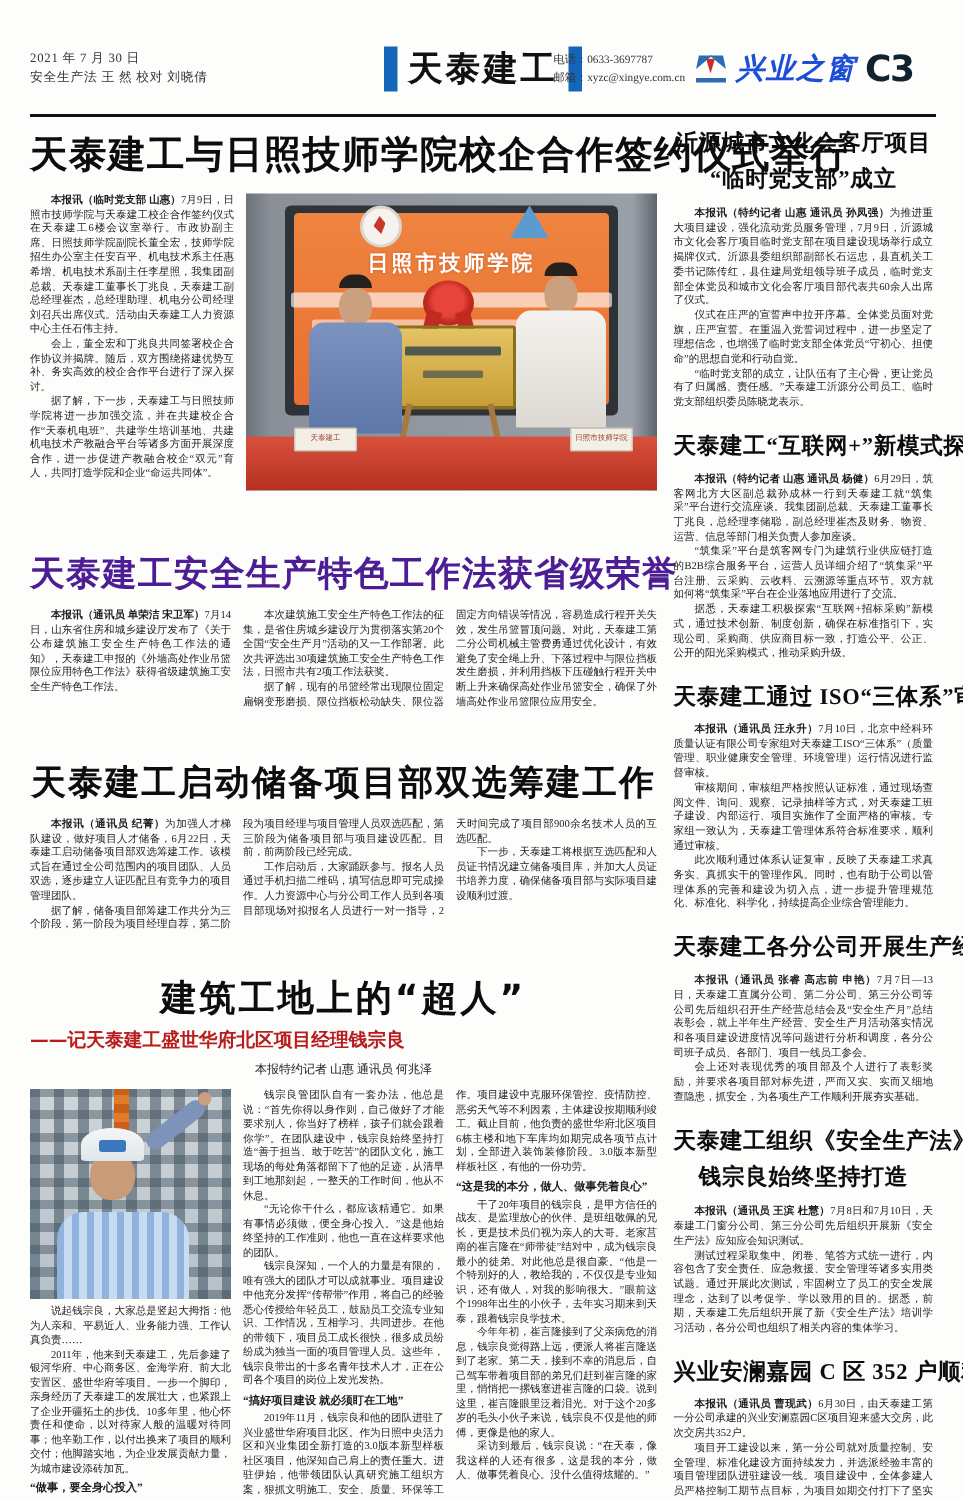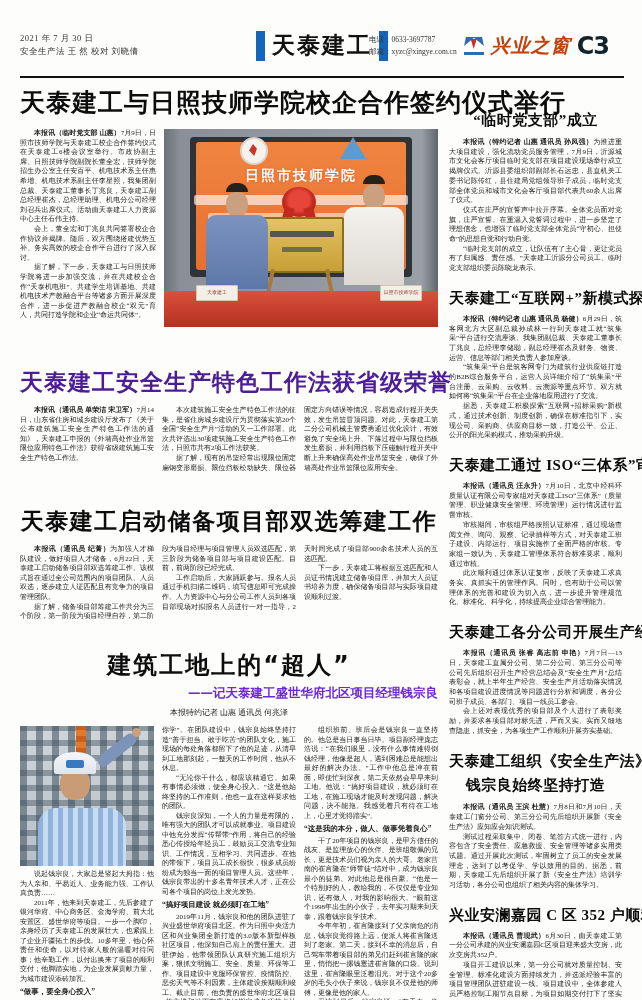--- a/index.html
+++ b/index.html
@@ -11,40 +11,40 @@
   .hdr-center{position:absolute;left:50%;transform:translateX(-50%);top:0;display:flex;align-items:center;gap:7px;}
   .mast-bar{width:9px;height:30px;background:#1466b8;}
   .mast-title{font-family:"DejaVu Sans","Liberation Sans",sans-serif;font-weight:900;font-size:23px;color:#111;letter-spacing:2px;}
   .hdr-right{position:absolute;right:15px;top:2px;display:flex;align-items:center;gap:6px;}
   .contact{font-size:7.5px;line-height:12px;color:#333;}
   .logo-mark{position:relative;width:22px;height:22px;display:inline-block;}
   .logo-mark .v1{position:absolute;left:2px;top:2px;width:0;height:0;border-left:9px solid #2b6cb4;border-bottom:9px solid transparent;transform:skewX(-12deg);}
   .logo-mark .v2{position:absolute;right:2px;top:2px;width:0;height:0;border-right:9px solid #2b6cb4;border-bottom:9px solid transparent;transform:skewX(12deg);}
   .logo-mark .v3{position:absolute;left:8px;top:4px;width:6px;height:10px;background:#cc2d25;clip-path:polygon(0 0,100% 0,50% 100%);}
   .logo-mark .base{position:absolute;left:1px;bottom:2px;width:20px;height:3px;background:#2b6cb4;}
-  .brand{font-size:19px;font-weight:bold;color:#c2410c;font-family:"DejaVu Serif","Liberation Serif",serif;font-style:italic;letter-spacing:1px;}
+  .brand{font-size:19px;font-weight:bold;color:#1d4ed8;font-family:"DejaVu Serif","Liberation Serif",serif;font-style:italic;letter-spacing:1px;}
   .pageno{font-family:"DejaVu Sans",sans-serif;font-weight:800;font-size:24px;color:#10232e;letter-spacing:-1px;}
   .hdr-rule{position:absolute;left:20px;right:18px;top:76px;height:2px;background:#111;}
   
   .main{position:absolute;left:20px;top:86px;width:418px;}
   .aside{position:absolute;left:449px;top:84px;width:173px;}
   
   .h-big{font-family:"DejaVu Sans","Liberation Sans",sans-serif;font-weight:900;font-size:25px;color:#0d0d0d;text-align:center;letter-spacing:1px;margin:0 0 10px 0;white-space:nowrap;}
   .h-mid{font-family:"Liberation Serif",serif;font-weight:900;font-size:23px;color:#4c1d95;text-align:center;letter-spacing:1px;margin:10px 0 8px 0;white-space:nowrap;}
   .h-mid2{font-family:"DejaVu Sans","Liberation Sans",sans-serif;font-weight:900;font-size:23px;color:#0d0d0d;text-align:center;letter-spacing:1.5px;margin:12px 0 8px 0;white-space:nowrap;}
   .bodytext p{margin:0;font-size:7px;line-height:9.6px;text-align:justify;text-indent:2em;color:#1c1c1c;}
   .bodytext .lead{font-weight:bold;}
   .rowA{display:flex;gap:8px;height:228px;}
   .colA{width:136px;flex:none;}
   .cols3{column-count:3;column-gap:8px;overflow:hidden;}
   .hB{height:88px;}
   .hC{height:90px;}
   
   .feat-title{font-family:"DejaVu Sans","Liberation Sans",sans-serif;font-weight:900;font-size:24px;text-align:center;letter-spacing:2px;margin:14px 0 4px 0;color:#0d0d0d;}
-  .feat-sub{font-family:"DejaVu Sans","Liberation Sans",sans-serif;font-weight:700;font-size:12.5px;text-align:right;margin:2px 0 5px 0;color:#6d28d9;}
+  .feat-sub{font-family:"DejaVu Sans","Liberation Sans",sans-serif;font-weight:700;font-size:12.5px;text-align:left;margin:2px 0 5px 0;color:#b91c1c;}
   .feat-byline{font-size:8px;text-align:center;margin:0 0 8px 0;color:#222;}
   .feat-body{height:302px;}
   .feat-body p{margin:0;font-size:7px;line-height:9.5px;text-align:justify;text-indent:2em;color:#1c1c1c;}
   .subhead{font-weight:bold;text-align:center;text-indent:0 !important;margin:3px 0 !important;font-size:7.5px !important;}
   
   .s-art{margin-bottom:13px;}
   .s-h{font-family:"Liberation Serif",serif;font-weight:900;font-size:15px;text-align:center;letter-spacing:.5px;color:#0d0d0d;margin:0 0 6px 0;line-height:22px;white-space:nowrap;}
   .s-h.two{line-height:24px;}
   .s-art p{margin:0;font-size:7px;line-height:9.7px;text-align:justify;text-indent:2em;color:#1c1c1c;}
   .s-art .lead{font-weight:bold;}
@@ -206,34 +206,33 @@
             </div>
         </div>
         <p>说起钱宗良，大家总是竖起大拇指：他为人亲和、平易近人、业务能力强、工作认真负责……</p>
         <p>2011年，他来到天泰建工，先后参建了银河华府、中心商务区、金海学府、前大北安置区、盛世华府等项目。一步一个脚印，亲身经历了天泰建工的发展壮大，也紧跟上了企业开疆拓土的步伐。10多年里，他心怀责任和使命，以对待家人般的温暖对待同事；他辛勤工作，以付出换来了项目的顺利交付；他脚踏实地，为企业发展贡献力量，为城市建设添砖加瓦。</p>
         <p class="subhead">“做事，要全身心投入”</p>
         <p>钱宗良管团队自有一套办法，他总是说：“首先你得以身作则，自己做好了才能要求别人，你当好了榜样，孩子们就会跟着你学”。在团队建设中，钱宗良始终坚持打造“善于担当、敢于吃苦”的团队文化，施工现场的每处角落都留下了他的足迹，从清早到工地那刻起，一整天的工作时间，他从不休息。</p>
         <p>“无论你干什么，都应该精通它。如果有事情必须做，便全身心投入。”这是他始终坚持的工作准则，他也一直在这样要求他的团队。</p>
         <p>钱宗良深知，一个人的力量是有限的，唯有强大的团队才可以成就事业。项目建设中他充分发挥“传帮带”作用，将自己的经验悉心传授给年轻员工，鼓励员工交流专业知识、工作情况，互相学习、共同进步。在他的带领下，项目员工成长很快，很多成员纷纷成为独当一面的项目管理人员。这些年，钱宗良带出的十多名青年技术人才，正在公司各个项目的岗位上发光发热。</p>
         <p class="subhead">“搞好项目建设 就必须盯在工地”</p>
         <p>2019年11月，钱宗良和他的团队进驻了兴业盛世华府项目北区。作为日照中央活力区和兴业集团全新打造的3.0版本新型样板社区项目，他深知自己肩上的责任重大。进驻伊始，他带领团队认真研究施工组织方案，狠抓文明施工、安全、质量、环保等工作。项目建设中克服环保管控、疫情防控、恶劣天气等不利因素，主体建设按期顺利竣工。截止目前，他负责的盛世华府北区项目6栋主楼和地下车库均如期完成各项节点计划，全部进入装饰装修阶段。3.0版本新型样板社区，有他的一份功劳。</p>
-        <p>组织班前、班后会是钱宗良一直坚持的。他总是当日事当日毕。项目副经理庞志浩说：“在我们眼里，没有什么事情难得倒钱经理，他像是超人，遇到困难总是能想出最好的解决办法。”工作中他总是冲在前面，即使忙到深夜，第二天依然会早早来到工地。他说：“搞好项目建设，就必须盯在工地，在施工现场才能及时发现问题，解决问题，决不能拖。我感觉着只有待在工地上，心里才觉得踏实”。</p>
         <p class="subhead">“这是我的本分，做人、做事凭着良心”</p>
         <p>干了20年项目的钱宗良，是甲方信任的战友、是监理放心的伙伴、是班组敬佩的兄长，更是技术员们视为亲人的大哥。老家莒南的崔言隆在“师带徒”结对中，成为钱宗良最小的徒弟。对此他总是很自豪。“他是一个特别好的人，教给我的，不仅仅是专业知识，还有做人，对我的影响很大。”眼前这个1998年出生的小伙子，去年实习期来到天泰，跟着钱宗良学技术。</p>
         <p>今年年初，崔言隆接到了父亲病危的消息，钱宗良觉得路上远，便派人将崔言隆送到了老家。第二天，接到不幸的消息后，自己驾车带着项目部的弟兄们赶到崔言隆的家里，悄悄把一摞钱塞进崔言隆的口袋。说到这里，崔言隆眼里泛着泪光。对于这个20多岁的毛头小伙子来说，钱宗良不仅是他的师傅，更像是他的家人。</p>
         <p>采访到最后，钱宗良说：“在天泰，像我这样的人还有很多，这是我的本分，做人、做事凭着良心。没什么值得炫耀的。”</p>
 
       </div>
     </article>
   </main>
 
   <aside class="aside">
 
     <article class="s-art">
-      <h3 class="s-h two"><br><span>“临时党支部”成立</span></h3>
+      <h3 class="s-h two"><span>沂源城市文化会客厅项目</span><br><span>“临时党支部”成立</span></h3>
       <p><b class="lead">本报讯（特约记者 山惠 通讯员 孙凤强）</b><span>为推进重大项目建设，强化流动党员服务管理，7月9日，沂源城市文化会客厅项目临时党支部在项目建设现场举行成立揭牌仪式。沂源县委组织部副部长石运忠，县直机关工委书记陈传红，县住建局党组领导班子成员，临时党支部全体党员和城市文化会客厅项目部代表共60余人出席了仪式。</span></p>
       <p>仪式在庄严的宣誓声中拉开序幕。全体党员面对党旗，庄严宣誓。在重温入党誓词过程中，进一步坚定了理想信念，也增强了临时党支部全体党员“守初心、担使命”的思想自觉和行动自觉。</p>
       <p>“临时党支部的成立，让队伍有了主心骨，更让党员有了归属感、责任感。”天泰建工沂源分公司员工、临时党支部组织委员陈晓龙表示。</p>
     </article>
 
     <article class="s-art">
       <h3 class="s-h">天泰建工“互联网+”新模式探索</h3>
       <p><b class="lead">本报讯（特约记者 山惠 通讯员 杨健）</b><span>6月29日，筑客网北方大区副总裁孙成林一行到天泰建工就“筑集采”平台进行交流座谈。我集团副总裁、天泰建工董事长丁兆良，总经理李储聪，副总经理崔杰及财务、物资、运营、信息等部门相关负责人参加座谈。</span></p>
       <p>“筑集采”平台是筑客网专门为建筑行业供应链打造的B2B综合服务平台，运营人员详细介绍了“筑集采”平台注册、云采购、云收料、云溯源等重点环节。双方就如何将“筑集采”平台在企业落地应用进行了交流。</p>
       <p>据悉，天泰建工积极探索“互联网+招标采购”新模式，通过技术创新、制度创新，确保在标准指引下，实现公司、采购商、供应商目标一致，打造公平、公正、公开的阳光采购模式，推动采购升级。</p>

